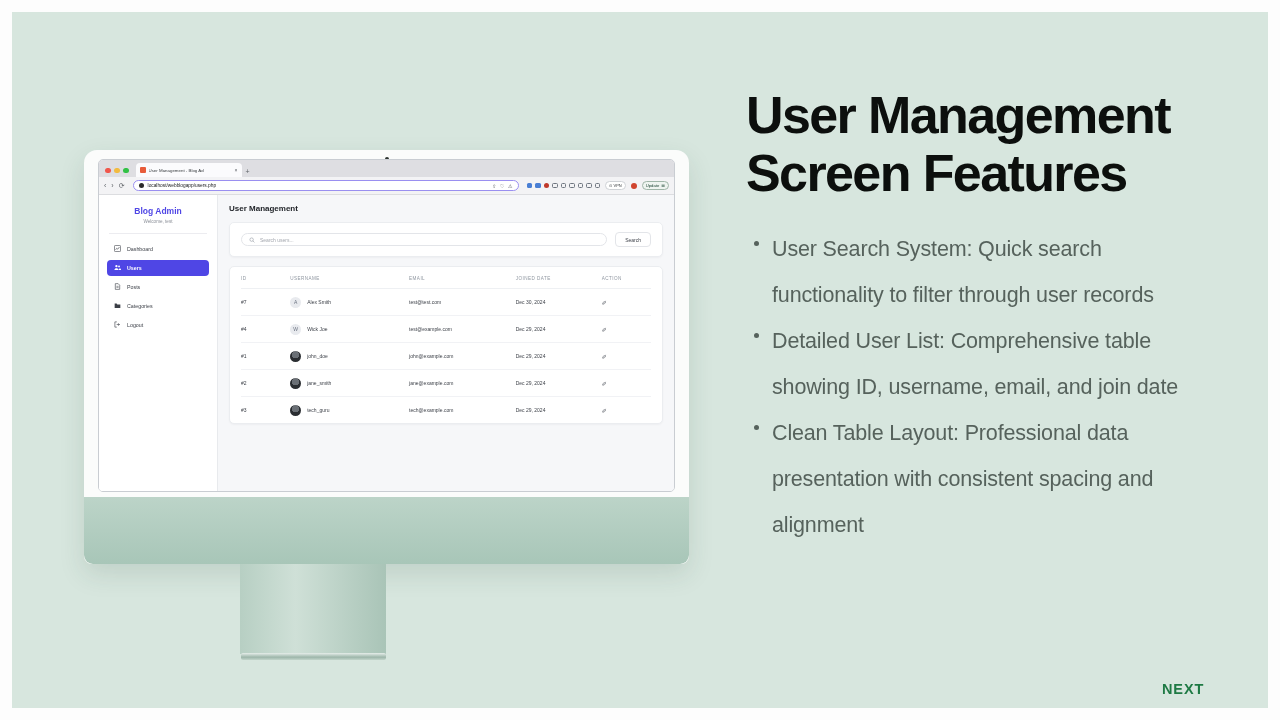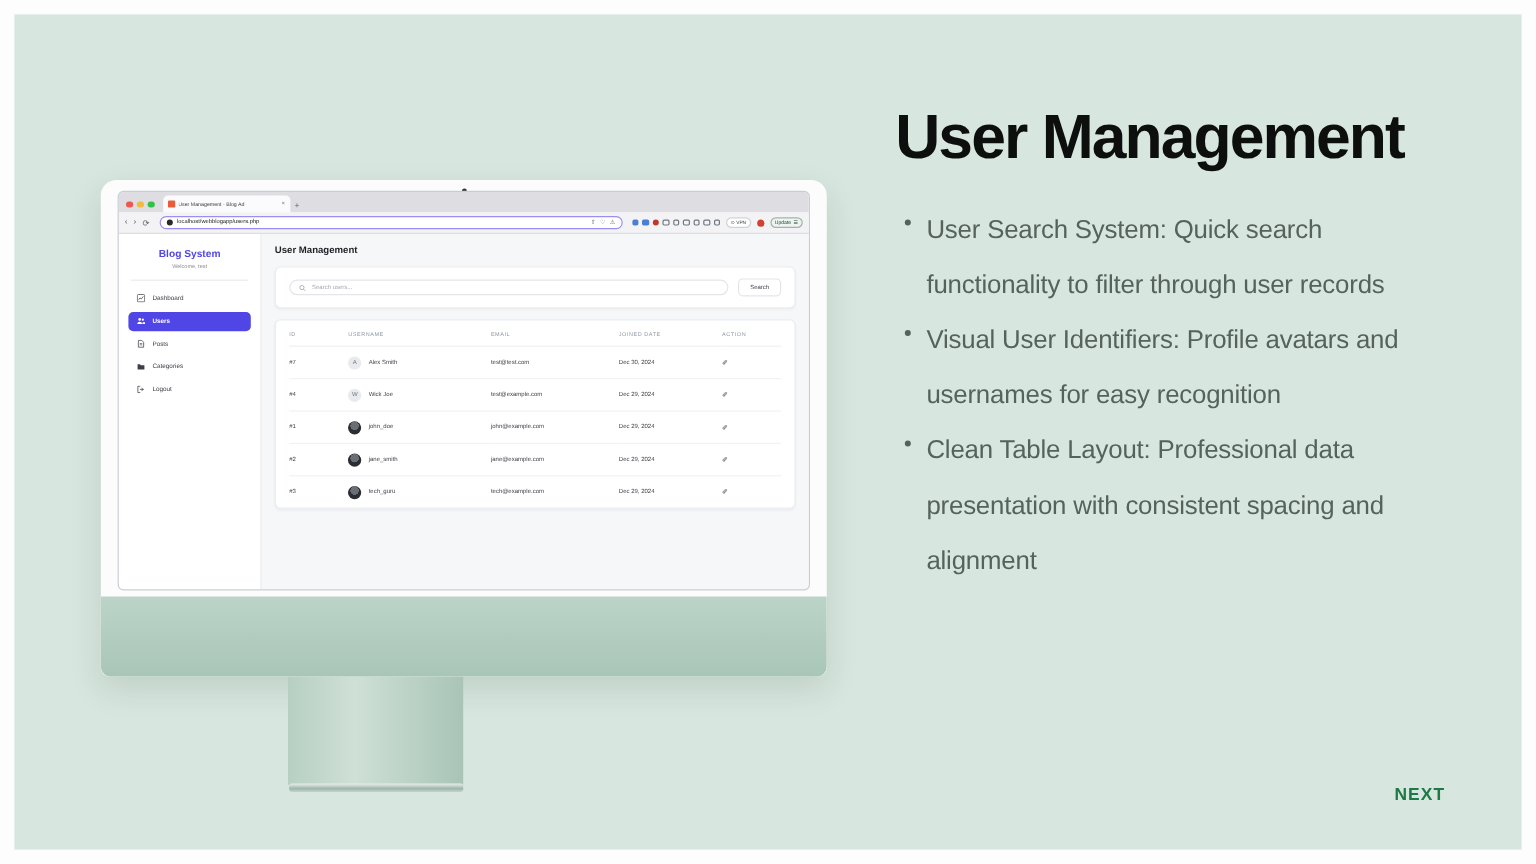--- a/index.html
+++ b/index.html
@@ -46,21 +46,21 @@
   .bullets li::before {
     content: "";
     position: absolute;
     left: 8px; top: 15px;
     width: 5px; height: 5px;
     border-radius: 50%;
     background: #56625c;
   }
   .next-btn {
     position: absolute;
-    left: 1150px; top: 643px;
+    left: 1150px; top: 669px;
     font-size: 14.5px;
     font-weight: bold;
     letter-spacing: 0.9px;
     color: #1e7a44;
   }
 
   
   .monitor { position: absolute; left: 72px; top: 138px; }
   .bezel {
     position: relative;
@@ -313,21 +313,21 @@
           <span class="avatar-dot"></span>
           <span class="update-btn">
             <span>Update</span>
             <span>☰</span>
           </span>
         </div>
 
         <div class="app">
 
           <aside class="sidebar">
-            <div class="brand">Blog System</div>
+            <div class="brand">Blog Admin</div>
             <div class="welcome">Welcome, test</div>
             <div class="sb-divider"></div>
 
             <div class="nav-item">
               <svg class="nav-ic" viewBox="0 0 16 16">
                 <rect x="1" y="1" width="14" height="14" rx="2" fill="none" stroke="currentColor" stroke-width="1.4"></rect>
                 <polyline points="3.5,11 6,7.5 8.5,9.5 12.5,4.5" fill="none" stroke="currentColor" stroke-width="1.4"></polyline>
               </svg>
               <span>Dashboard</span>
             </div>
@@ -461,22 +461,23 @@
 
       <div class="chin"></div>
     </div>
   </div>
   <div class="stand-neck"></div>
   <div class="stand-base"></div>
 
   <div class="right-col">
     <h1 class="deck-title">
       <span>User Management</span><br>
+      <span>Screen Features</span>
     </h1>
     <ul class="bullets" id="bullet-list">
         <li>User Search System: Quick search functionality to filter through user records</li>
-        <li>Visual User Identifiers: Profile avatars and usernames for easy recognition</li>
+        <li>Detailed User List: Comprehensive table showing ID, username, email, and join date</li>
         <li>Clean Table Layout: Professional data presentation with consistent spacing and alignment</li>
       </ul>
   </div>
 
   <div class="next-btn">NEXT</div>
 </div>
 
 </body></html>

